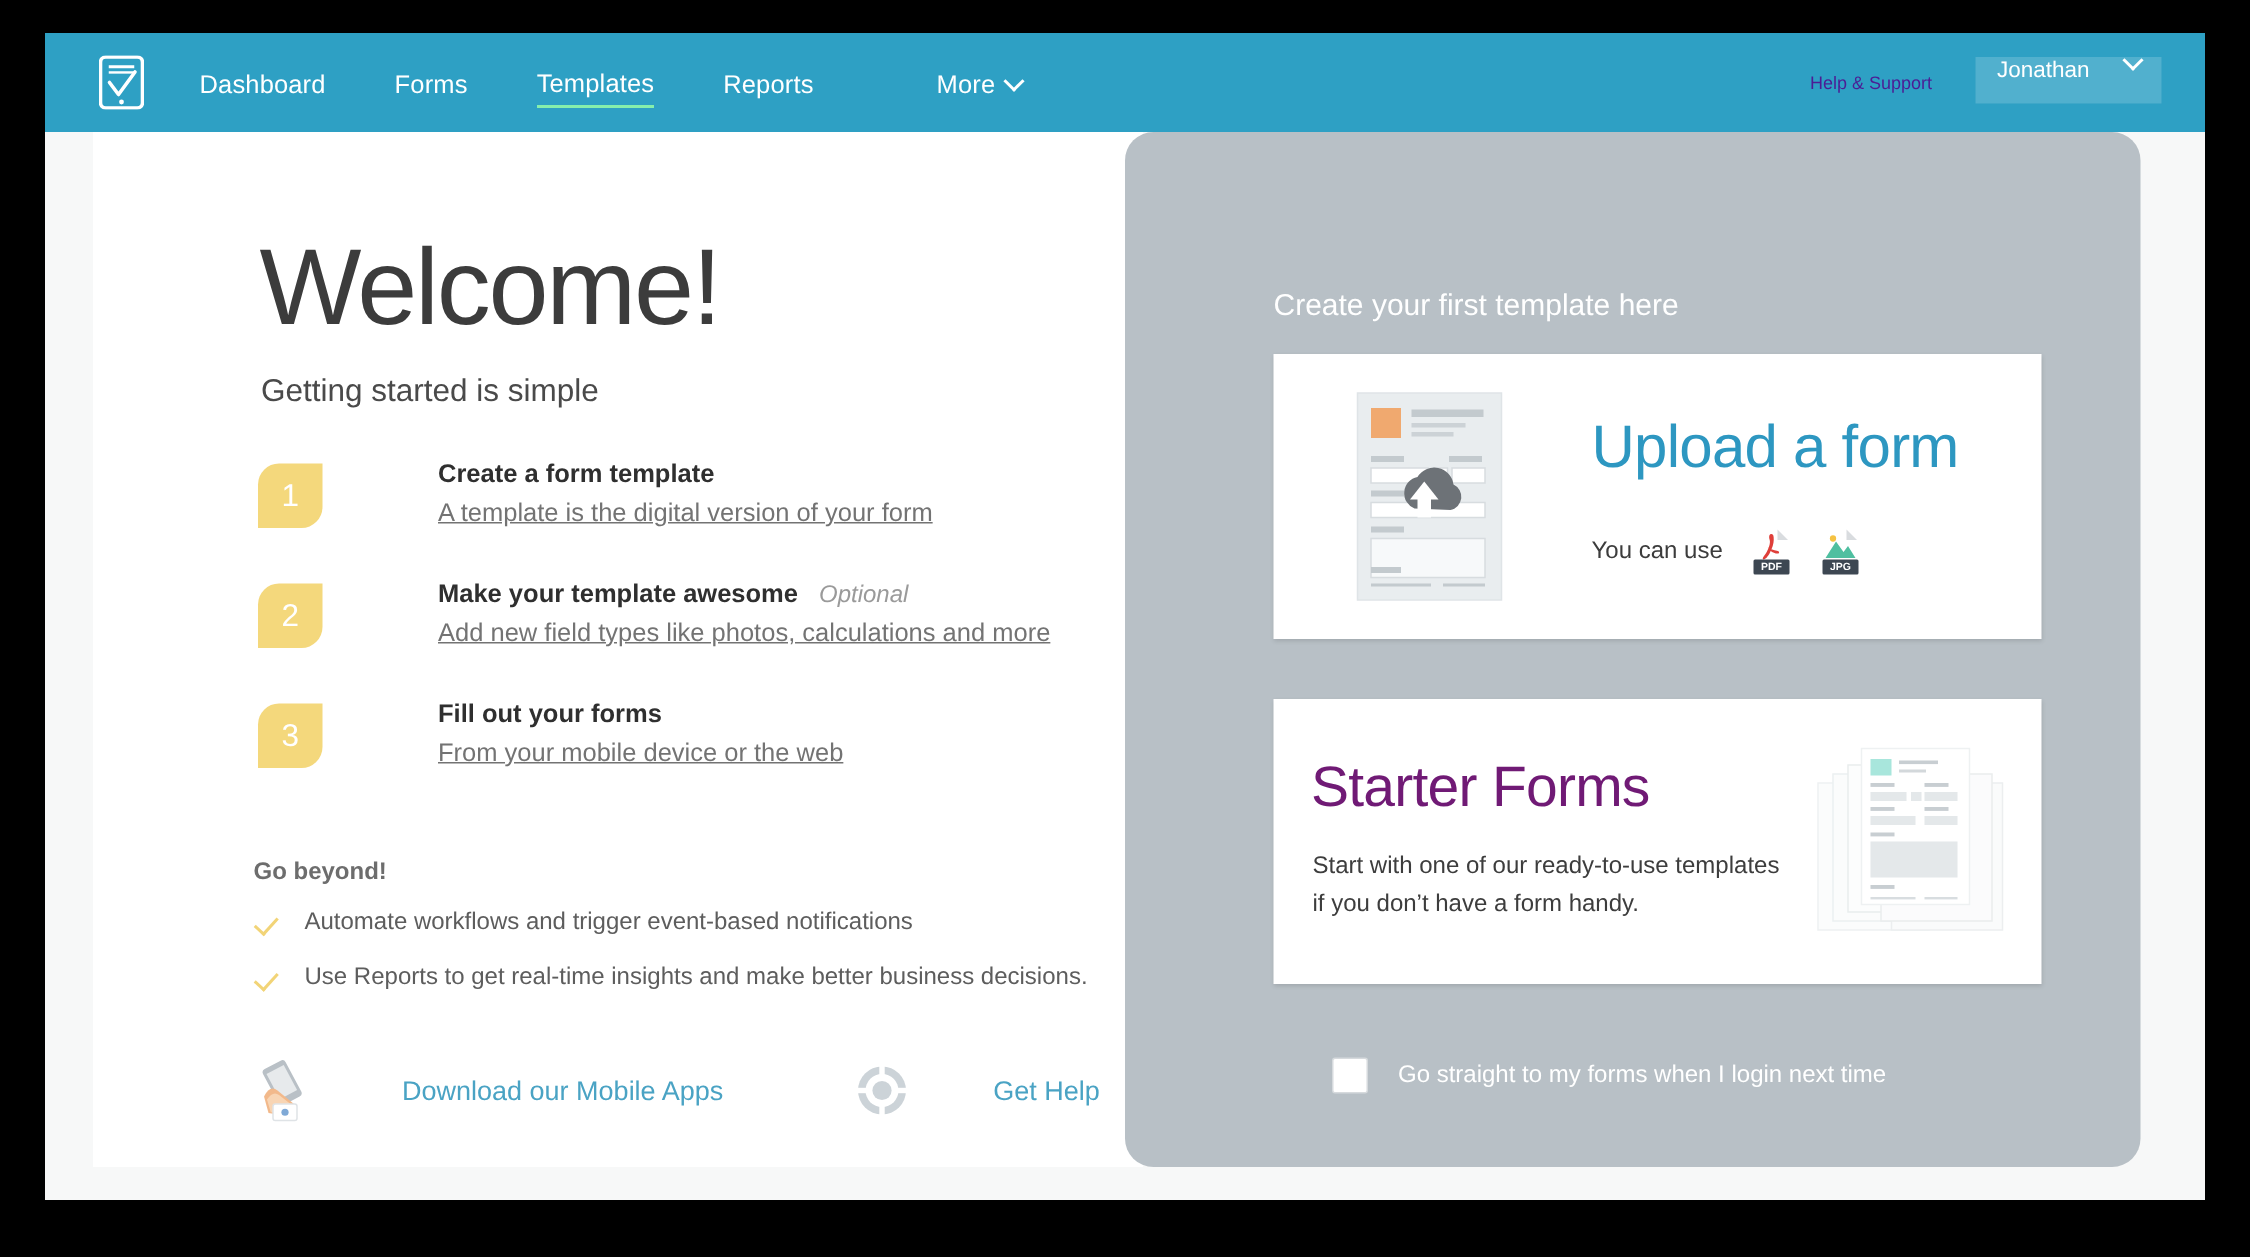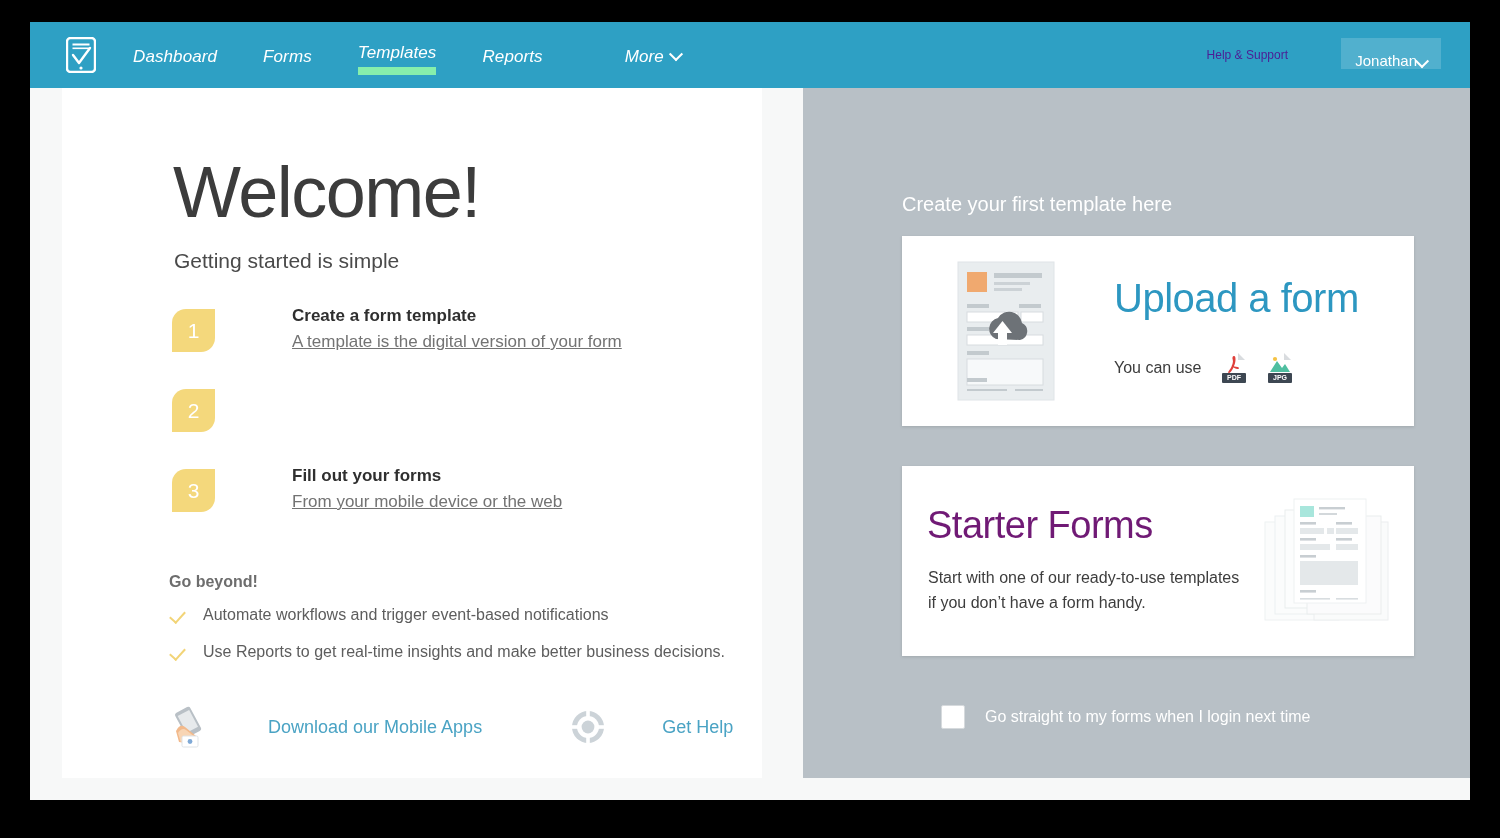--- a/index.html
+++ b/index.html
@@ -27,69 +27,70 @@
     background: #2ea0c4;
   }
   #logo-wrap {
     position: absolute; left: 30px; top: 12px;
     width: 42px; height: 42px;
     display: flex; align-items: center; justify-content: center;
   }
   .nav-links {
     position: absolute; left: 103px; top: 0;
     height: 73px;
-    display: flex; align-items: center; font-style: italic;
+    display: flex; align-items: center;
   }
   .nav-link {
     color: #ffffff;
     font-size: 17px;
     margin-right: 46px;
     padding-bottom: 4px;
     text-decoration: none;
     white-space: nowrap;
     letter-spacing: .1px;
   }
-  .nav-link.active { border-bottom: 8px solid #86efac; }
+  .nav-link.active { border-bottom: 2px solid #86efac; }
   .nav-link.more { margin-left: 36px; display: flex; align-items: center; gap: 7px; }
   .caret {
     display: inline-block;
     width: 10px; height: 10px;
     border-right: 2px solid #fff;
     border-bottom: 2px solid #fff;
     transform: rotate(45deg) translate(-2px,-2px);
   }
   #help-support {
     position: absolute; right: 182px; top: 0; height: 66px;
     display: flex; align-items: center;
     color: #4c1d95; font-size: 12px; text-decoration: none;
     white-space: nowrap;
   }
   #user-menu {
     position: absolute; right: 29px; top: 16px;
     height: 31px;
     background: rgba(255,255,255,.17);
-    display: flex; align-items: flex-end; gap: 0;
+    display: flex; align-items: flex-start; gap: 24px;
     padding: 0 14px;
     color: #ffffff; font-size: 15px;
     cursor: pointer;
     white-space: nowrap;
   }
 
   
   #left-panel {
     position: absolute;
     left: 32px; top: 66px;
     width: 700px; height: 690px;
     background: #ffffff;
   }
   #right-panel {
     position: absolute;
-    left: 773px; top: 66px;
+    left: 720px; top: 66px;
     width: 677px; height: 690px;
     background: #b8c0c6;
+    border-radius: 19px;
   }
 
   
   #welcome-title {
     position: absolute; left: 111px; top: 68px;
     font-size: 72px; font-weight: 300; color: #3c3c3c;
     letter-spacing: -1.5px; line-height: 1;
   }
   #welcome-sub {
     position: absolute; left: 112px; top: 161px;
@@ -252,20 +253,27 @@
         <div class="step-body">
           <div class="step-title">
             <span>Create a form template</span>
           </div>
           <div class="step-desc">A template is the digital version of your form</div>
         </div>
       </div>
 
       <div class="step">
         <div class="step-badge">2</div>
+        <div class="step-body">
+          <div class="step-title">
+            <span>Make your template awesome</span>
+            <span class="step-optional">Optional</span>
+          </div>
+          <div class="step-desc">Add new field types like photos, calculations and more</div>
+        </div>
       </div>
 
       <div class="step">
         <div class="step-badge">3</div>
         <div class="step-body">
           <div class="step-title">
             <span>Fill out your forms</span>
           </div>
           <div class="step-desc">From your mobile device or the web</div>
         </div>

